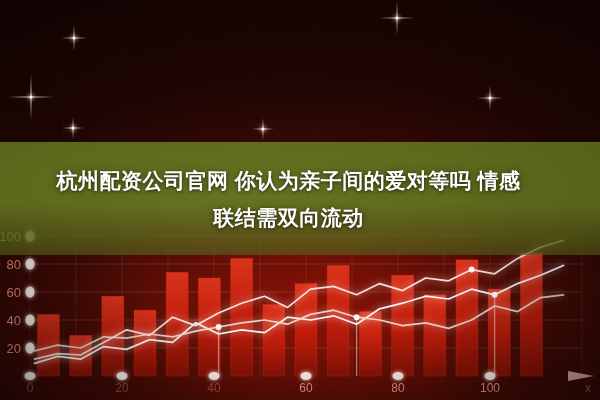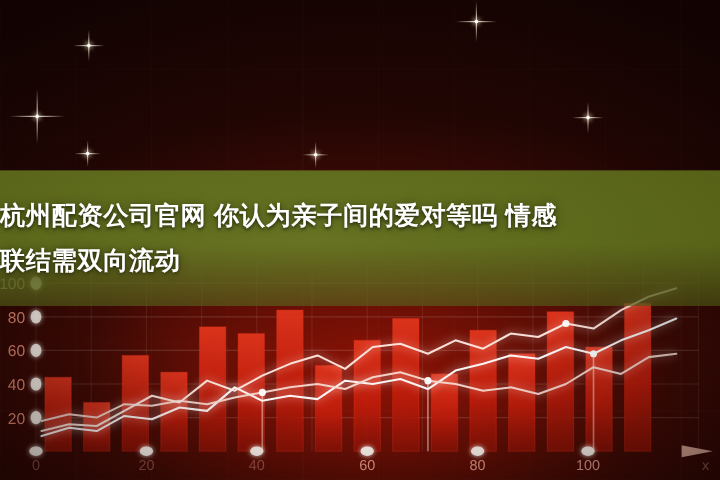--- a/index.html
+++ b/index.html
@@ -50,21 +50,21 @@
   #banner{
     position:absolute;left:0;width:600px;
     background:linear-gradient(180deg,#5f6c18 0%,#606d17 45%,#5a6715 100%);
   }
   #banner::after{
     content:"";position:absolute;inset:0;
     background:radial-gradient(ellipse 85% 130% at 42% 45%, rgba(255,255,255,.05) 0%, rgba(0,0,0,.16) 100%);
   }
   #title{
     position:absolute;left:0;top:0;width:577px;
-    text-align:left;color:#ffffff;
+    text-align:center;color:#ffffff;
     font-size:21px;line-height:37px;font-weight:700;
     letter-spacing:.5px;
     text-shadow:0 1px 3px rgba(0,0,0,.55), 0 0 10px rgba(0,0,0,.35);
     z-index:6;
   }
   #title .l2{display:block;}
 </style>
 </head>
 <body>
 

